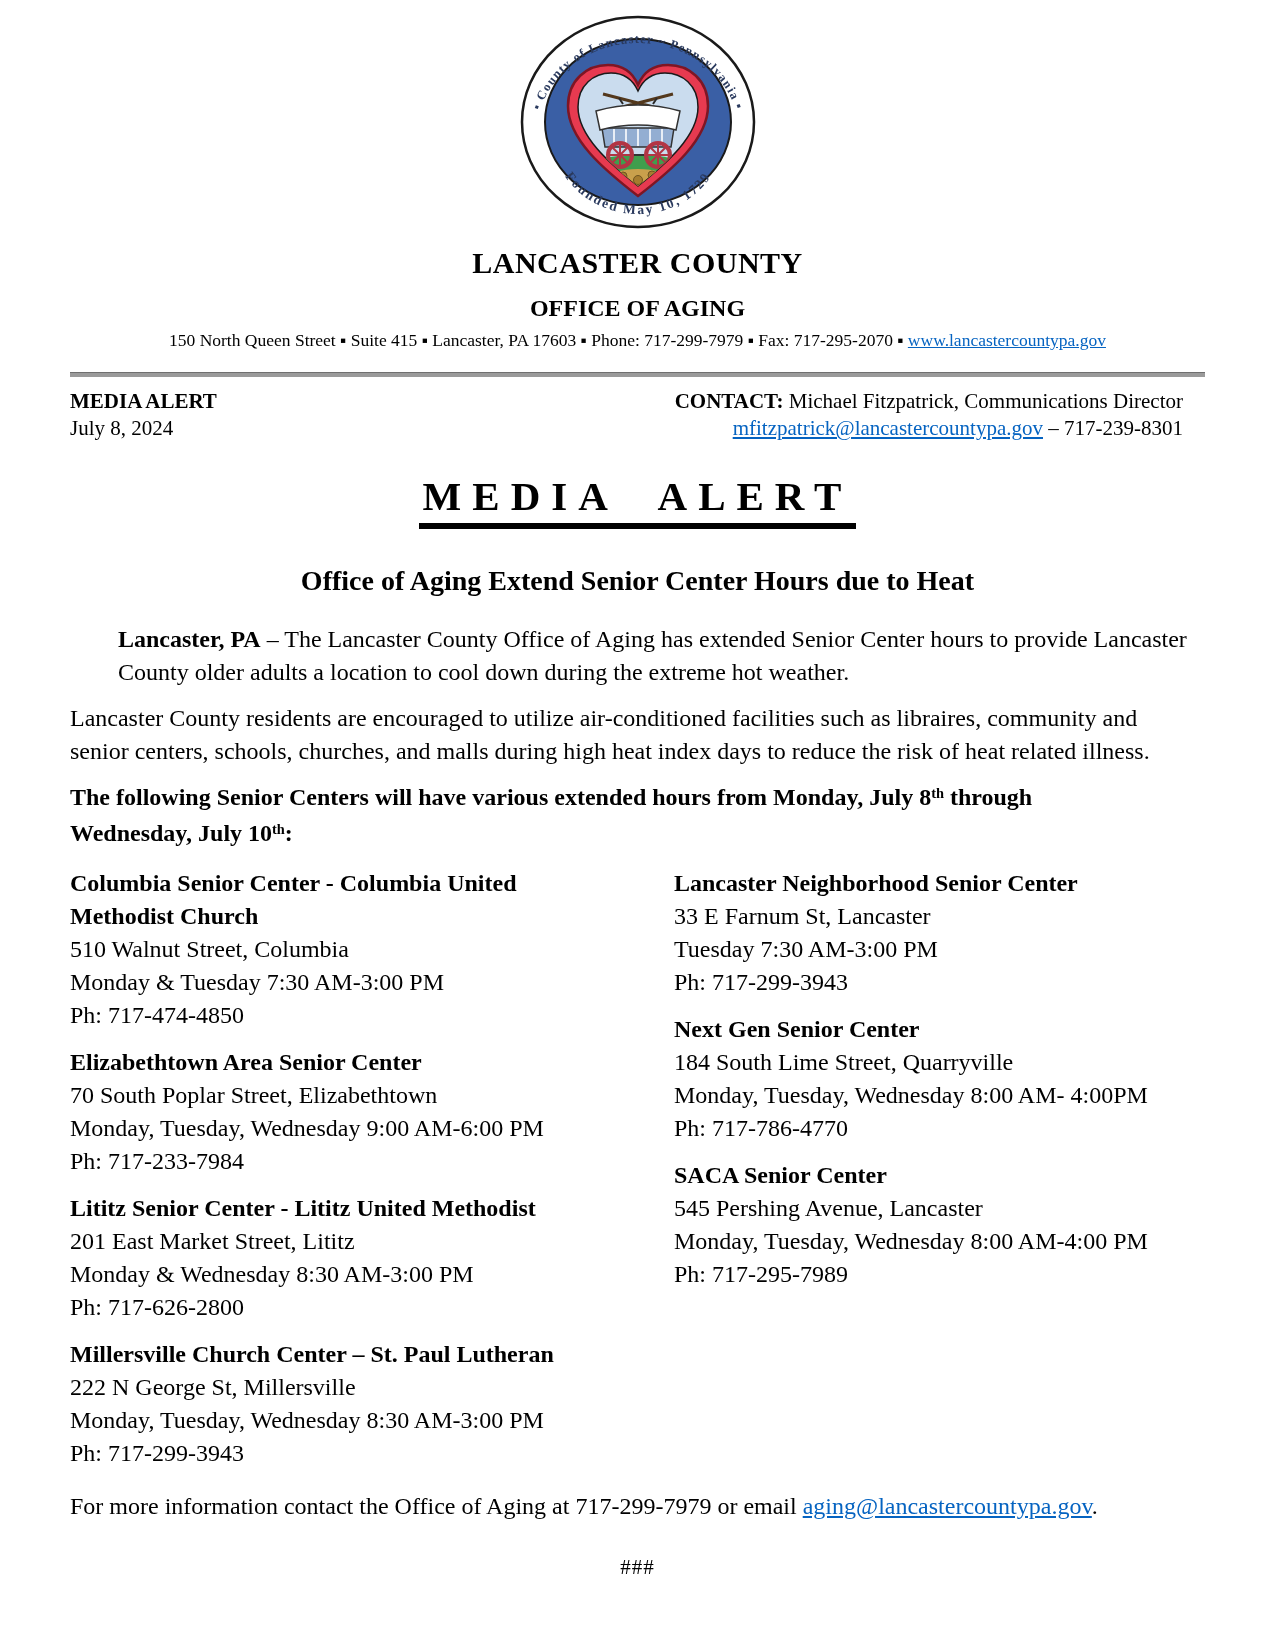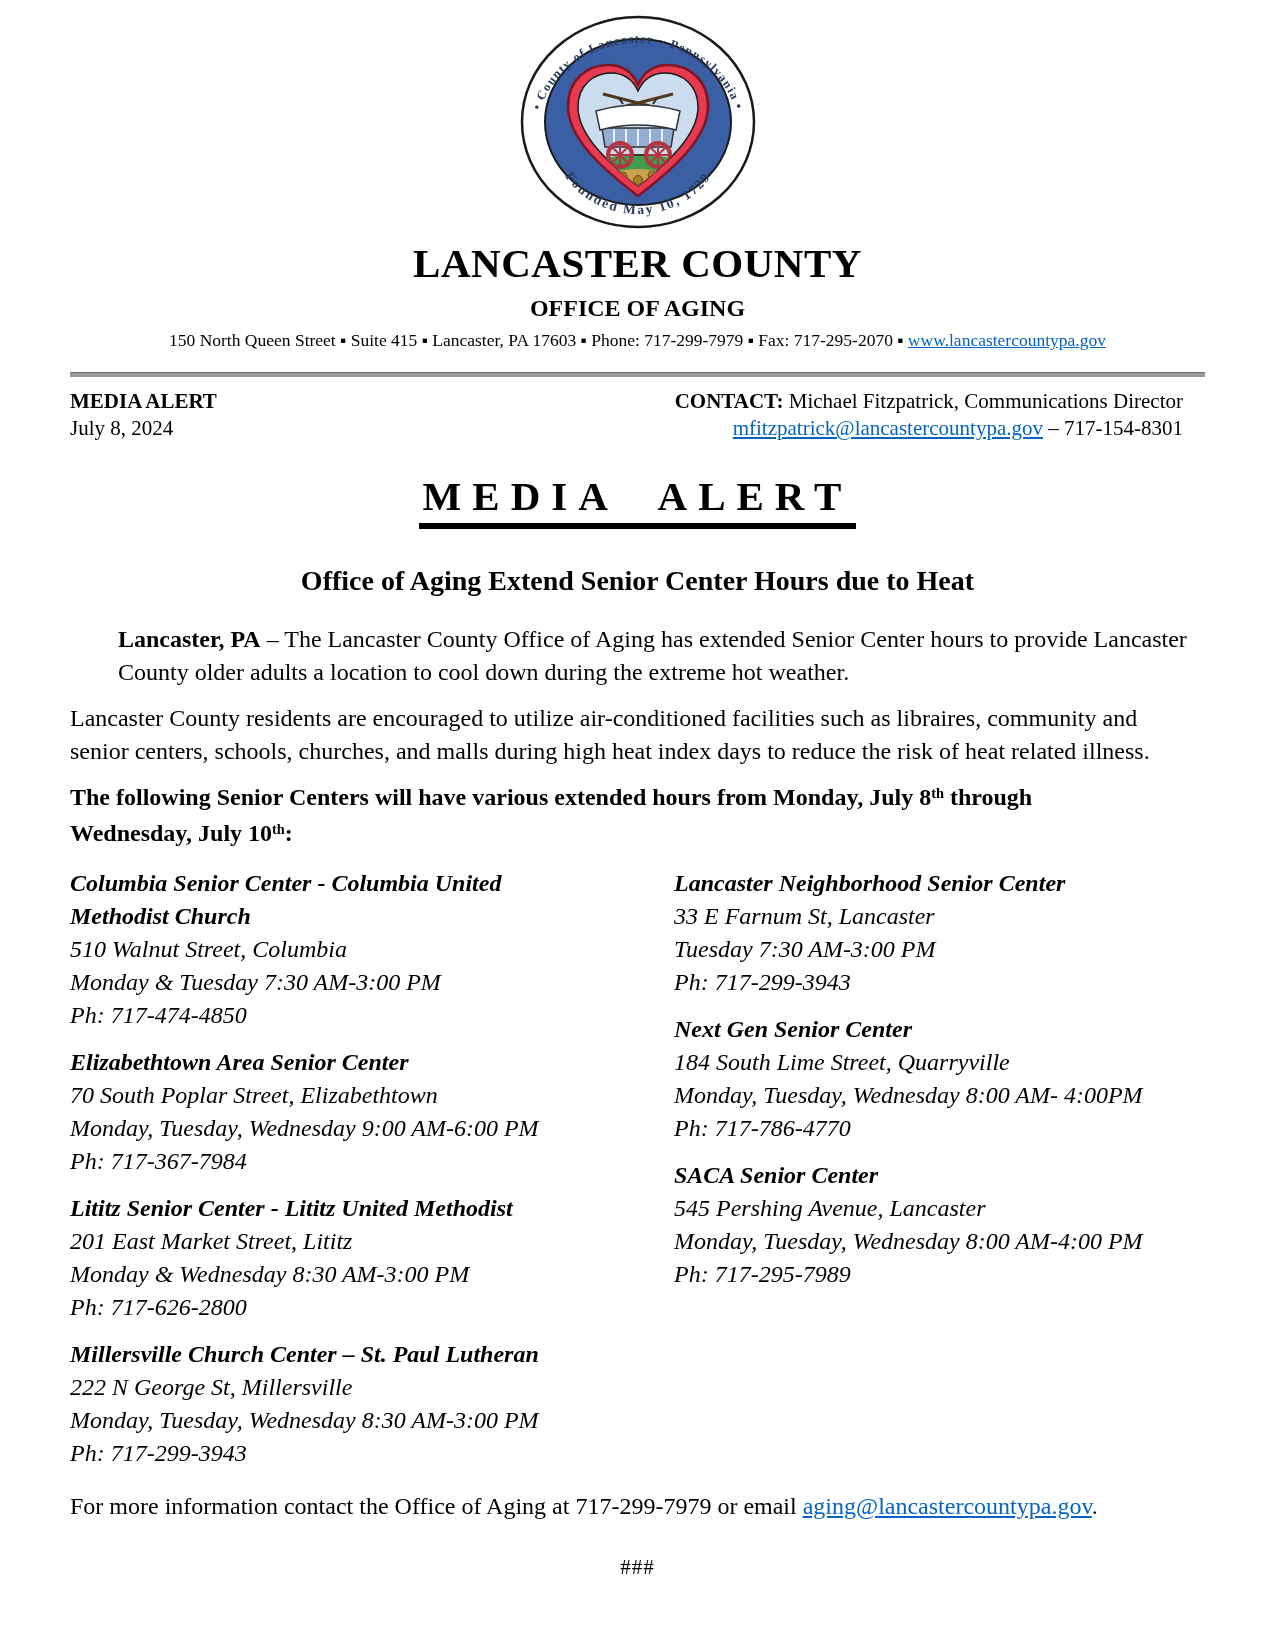--- a/index.html
+++ b/index.html
@@ -10,21 +10,21 @@
     background:#ffffff;
     overflow:hidden;
     box-sizing:border-box;
     padding:14px 70px 0 70px;
     font-family:"Liberation Serif","DejaVu Serif",serif;
     color:#000000;
   }
   .seal-wrap{text-align:center;height:218px;}
   .seal-text{fill:#2a3a5e;font-family:"Liberation Serif",serif;font-weight:bold;}
   .org-title{
-    text-align:center;font-size:41px;font-weight:bold;
+    text-align:center;font-size:30px;font-weight:bold;
     line-height:46px;margin-top:8px;letter-spacing:0.5px;
   }
   .dept-title{
     text-align:center;font-size:24px;font-weight:bold;line-height:28px;margin-top:8px;
   }
   .addr-line{
     text-align:center;font-size:17.5px;line-height:22px;margin-top:7px;
   }
   .link{color:#0563C1;text-decoration:underline;cursor:pointer;}
   .rule{
@@ -47,21 +47,21 @@
   }
   .para{
     font-size:24px;line-height:33px;margin:13px 0 0 0;white-space:pre-line;
   }
   .para.first{margin-top:26px;margin-left:48px;}
   .bold-intro{font-weight:bold;}
   .sup{font-size:0.6em;position:relative;top:-0.5em;}
   .cols{
     display:grid;grid-template-columns:604px 1fr;margin-top:14px;
   }
-  .entry{font-size:24px;line-height:33px;margin-bottom:14px;font-style:italic;}
+  .entry{font-size:24px;line-height:33px;margin-bottom:14px;}
   .entry-name{font-weight:bold;white-space:pre-line;}
   .footer-line{margin-top:6px;}
   .end-mark{
     text-align:center;font-size:21px;margin-top:32px;letter-spacing:1px;
   }
 </style>
 </head>
 <body>
 
 <div class="page">
@@ -117,21 +117,21 @@
 
   <div class="rule"></div>
 
   <div class="meta-row">
     <div class="meta-left">
       <div class="bold">MEDIA ALERT</div>
       <div>July 8, 2024</div>
     </div>
     <div class="meta-right">
       <div><span class="bold">CONTACT:</span><span> Michael Fitzpatrick, Communications Director</span></div>
-      <div><a class="link">mfitzpatrick@lancastercountypa.gov</a><span> – 717-154-8301</span></div>
+      <div><a class="link">mfitzpatrick@lancastercountypa.gov</a><span> – 717-239-8301</span></div>
     </div>
   </div>
 
   <div class="big-title-wrap">
     <span class="big-title">MEDIA ALERT</span>
   </div>
 
   <h3 class="headline">Office of Aging Extend Senior Center Hours due to Heat</h3>
 
   <p class="para first"><b>Lancaster, PA</b><span> – The Lancaster County Office of Aging has extended Senior Center hours to provide Lancaster
@@ -149,21 +149,21 @@
         <div class="entry-name">Columbia Senior Center - Columbia United
 Methodist Church</div>
         <div>510 Walnut Street, Columbia</div>
         <div>Monday &amp; Tuesday 7:30 AM-3:00 PM</div>
         <div>Ph: 717-474-4850</div>
       </div>
       <div class="entry">
         <div class="entry-name">Elizabethtown Area Senior Center</div>
         <div>70 South Poplar Street, Elizabethtown</div>
         <div>Monday, Tuesday, Wednesday 9:00 AM-6:00 PM</div>
-        <div>Ph: 717-367-7984</div>
+        <div>Ph: 717-233-7984</div>
       </div>
       <div class="entry">
         <div class="entry-name">Lititz Senior Center - Lititz United Methodist</div>
         <div>201 East Market Street, Lititz</div>
         <div>Monday &amp; Wednesday 8:30 AM-3:00 PM</div>
         <div>Ph: 717-626-2800</div>
       </div>
       <div class="entry">
         <div class="entry-name">Millersville Church Center – St. Paul Lutheran</div>
         <div>222 N George St, Millersville</div>

